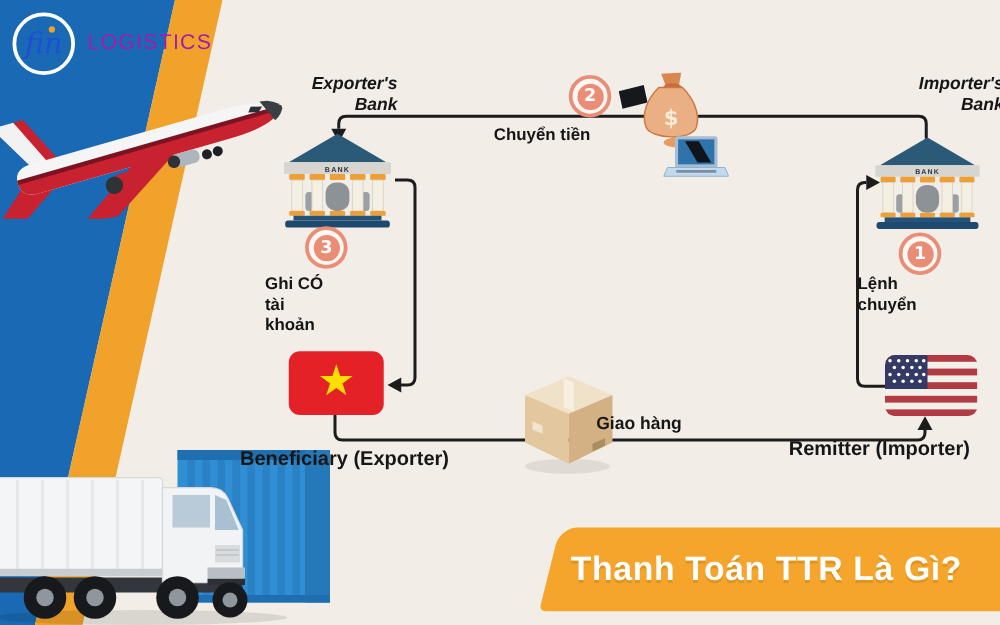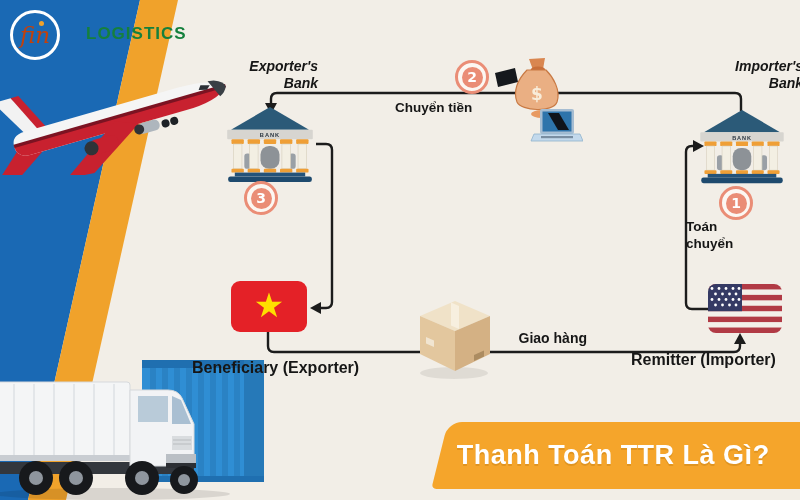--- a/index.html
+++ b/index.html
@@ -10,32 +10,32 @@
   
   .blue-panel{left:0;top:0;width:800px;height:500px;background:#1a69b4;
               clip-path:polygon(0 0,140px 0,28px 100%,0 100%);z-index:1;}
   .orange-stripe{left:0;top:0;width:800px;height:500px;background:#f0a22b;
               clip-path:polygon(140px 0,178px 0,66px 100%,28px 100%);z-index:1;}
 
   
   .logo{left:10px;top:10px;width:220px;height:56px;z-index:7;}
   .logo-circle{position:absolute;left:0;top:0;width:44px;height:44px;border:3px solid #fff;
                border-radius:50%;display:flex;align-items:center;justify-content:center;
-               font-family:"DejaVu Serif",serif;font-style:italic;font-size:23px;color:#c2410c;}
+               font-family:"DejaVu Serif",serif;font-style:italic;font-size:23px;color:#1d4ed8;}
   .logo-dot{position:absolute;left:26px;top:8px;width:5px;height:5px;border-radius:50%;background:#f0a22b;}
-  .logo-text{position:absolute;left:76px;top:14px;font-weight:bold;font-size:17px;
-             letter-spacing:1px;color:#15803d;}
+  .logo-text{position:absolute;left:60px;top:14px;font-weight:normal;font-size:17px;
+             letter-spacing:1px;color:#a21caf;}
 
   
   .bank-label{width:115px;text-align:right;font-weight:bold;font-style:italic;
               font-size:14px;line-height:17px;z-index:4;}
   .party-label{width:180px;text-align:left;font-weight:bold;
               font-size:16px;z-index:4;}
   .step-text{font-weight:bold;font-size:13.5px;line-height:16.5px;z-index:4;}
-  .ship-label{width:110px;text-align:right;font-weight:bold;font-size:14px;z-index:4;}
+  .ship-label{width:110px;text-align:left;font-weight:bold;font-size:14px;z-index:4;}
 
   
   .badge{width:34px;height:34px;border-radius:50%;border:3px solid #ea8d76;background:#fcf7f2;
          display:flex;align-items:center;justify-content:center;z-index:4;box-sizing:border-box;}
   .badge-inner{width:21px;height:21px;border-radius:50%;background:#ea8d76;color:#fff;
          font-weight:bold;font-size:14px;display:flex;align-items:center;justify-content:center;
          font-family:"DejaVu Sans",sans-serif;}
 
   
   .flag-vn{left:231px;top:281px;width:76px;height:51px;background:#e42127;border-radius:9px;
@@ -244,26 +244,31 @@
     <rect x="47" y="51" width="34" height="25" rx="2" fill="#a6bdd2"></rect>
     <rect x="49.5" y="53.5" width="29" height="20" fill="#2e74ab"></rect>
     <polygon points="55,55 66,55 76,72 65,72" fill="#10141b"></polygon>
     <polygon points="41,76 87,76 90,83 38,83" fill="#c3d9ec" stroke="#8fb2cd" stroke-width="0.8"></polygon>
     <rect x="48" y="78" width="32" height="2.2" fill="#20344a" opacity="0.45"></rect>
   </svg>
 
   <div class="abs badge" style="left:244px;top:181px">
     <div class="badge-inner">3</div>
   </div>
+  <div class="abs step-text" style="left:212px;top:219px;width:100px">
+    <div>Ghi CÓ</div>
+    <div>tài</div>
+    <div>khoản</div>
+  </div>
 
   <div class="abs badge" style="left:719px;top:186px">
     <div class="badge-inner">1</div>
   </div>
   <div class="abs step-text" style="left:686px;top:219px;width:102px">
-    <div>Toán</div>
+    <div>Lệnh</div>
     <div>chuyển</div>
   </div>
 
   <div class="abs flag-vn">
     <span class="star">★</span>
   </div>
   <div class="abs flag-us">
     <svg width="74" height="49" viewBox="0 0 74 49">
       <rect width="74" height="49" fill="#f3efe9"></rect>
       <g fill="#b13a45">

